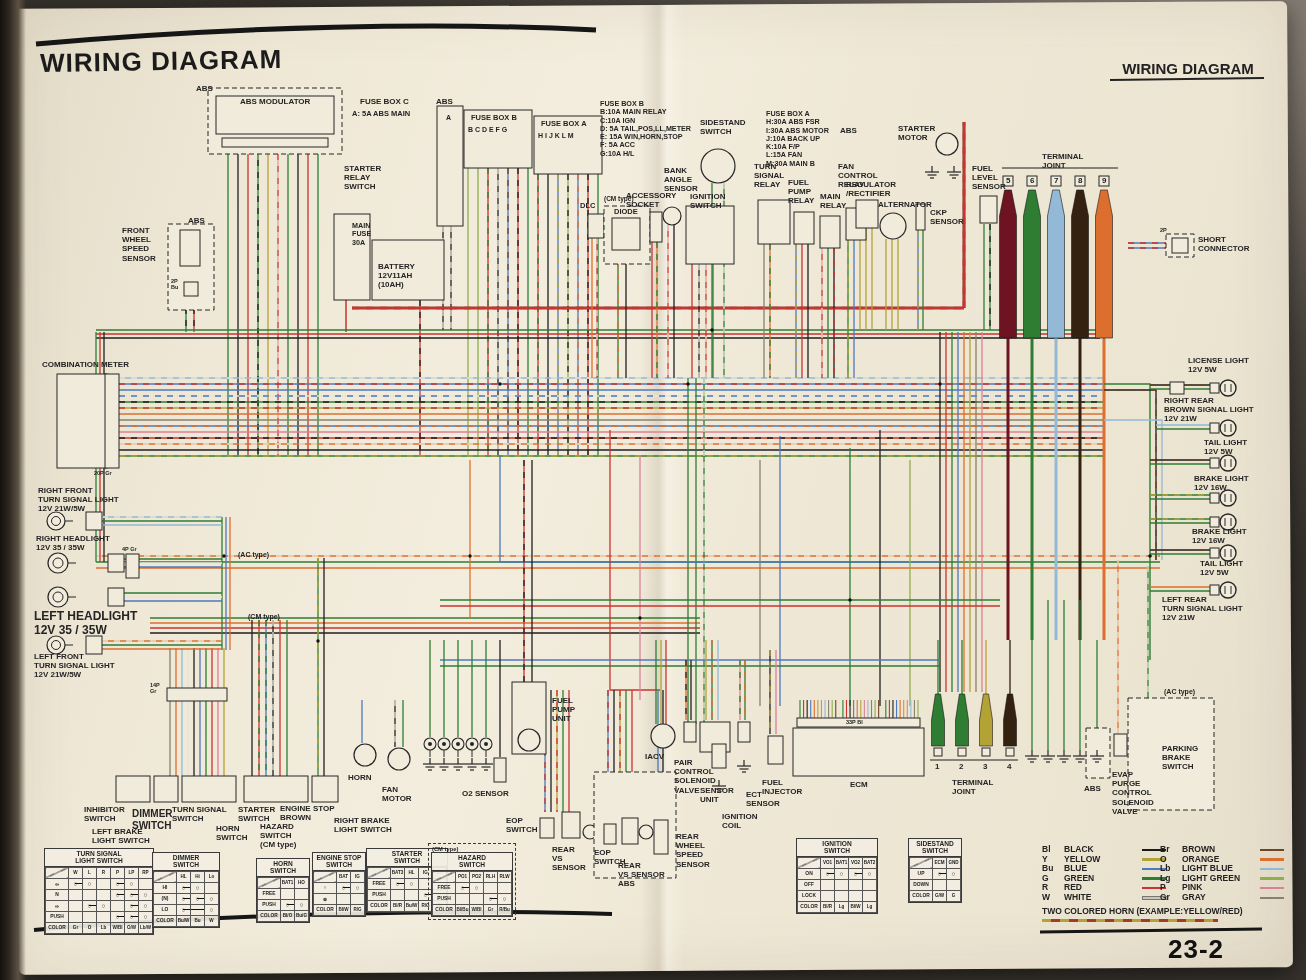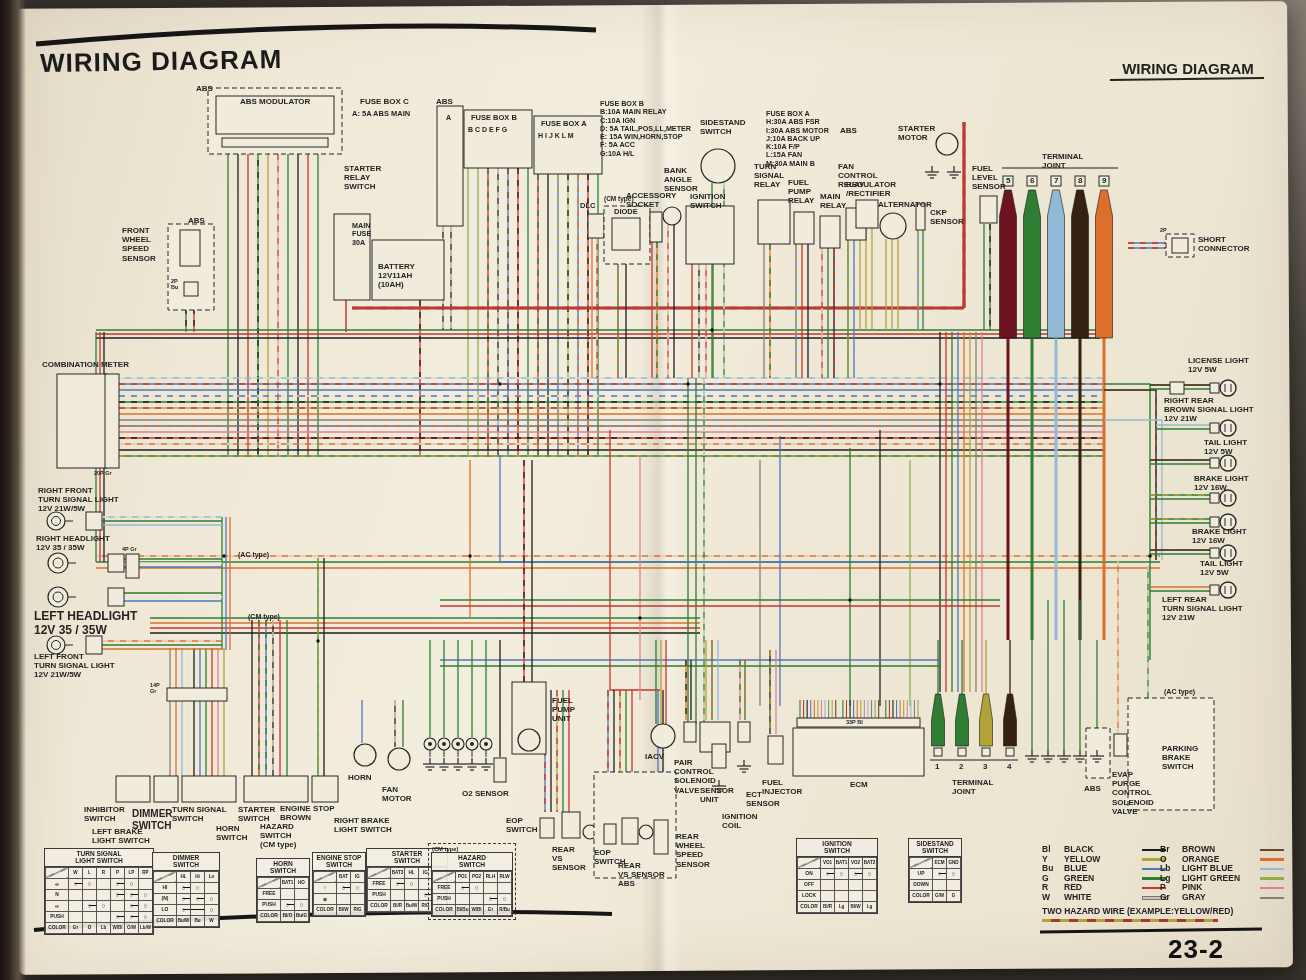--- a/index.html
+++ b/index.html
@@ -1118,18 +1118,18 @@
       <div class="lg-row" style="left: 1042px; top: 863.2px;"><span class="lg-code">Bu</span><span class="lg-name">BLUE</span><span class="lg-swatch" style="background: rgb(76, 121, 188);"></span></div>
       <div class="lg-row" style="left: 1042px; top: 872.8px;"><span class="lg-code">G</span><span class="lg-name">GREEN</span><span class="lg-swatch" style="background: rgb(46, 125, 51);"></span></div>
       <div class="lg-row" style="left: 1042px; top: 882.4px;"><span class="lg-code">R</span><span class="lg-name">RED</span><span class="lg-swatch" style="background: rgb(201, 52, 46);"></span></div>
       <div class="lg-row" style="left: 1042px; top: 892px;"><span class="lg-code">W</span><span class="lg-name">WHITE</span><span class="lg-swatch" style="background: rgb(203, 197, 178); border: 0.5px solid rgb(119, 119, 119);"></span></div>
       <div class="lg-row" style="left: 1160px; top: 844px;"><span class="lg-code">Br</span><span class="lg-name">BROWN</span><span class="lg-swatch" style="background: rgb(109, 68, 38);"></span></div>
       <div class="lg-row" style="left: 1160px; top: 853.6px;"><span class="lg-code">O</span><span class="lg-name">ORANGE</span><span class="lg-swatch" style="background: rgb(221, 111, 46);"></span></div>
       <div class="lg-row" style="left: 1160px; top: 863.2px;"><span class="lg-code">Lb</span><span class="lg-name">LIGHT BLUE</span><span class="lg-swatch" style="background: rgb(147, 185, 214);"></span></div>
       <div class="lg-row" style="left: 1160px; top: 872.8px;"><span class="lg-code">Lg</span><span class="lg-name">LIGHT GREEN</span><span class="lg-swatch" style="background: rgb(143, 174, 78);"></span></div>
       <div class="lg-row" style="left: 1160px; top: 882.4px;"><span class="lg-code">P</span><span class="lg-name">PINK</span><span class="lg-swatch" style="background: rgb(220, 127, 151);"></span></div>
       <div class="lg-row" style="left: 1160px; top: 892px;"><span class="lg-code">Gr</span><span class="lg-name">GRAY</span><span class="lg-swatch" style="background: rgb(135, 129, 112);"></span></div>
-      <div class="lg-note" style="left: 1042px; top: 906px;">TWO HAZARD WIRE (EXAMPLE:YELLOW/RED)</div>
+      <div class="lg-note" style="left: 1042px; top: 906px;">TWO COLORED HORN (EXAMPLE:YELLOW/RED)</div>
       <div class="lg-note-swatch" style="left: 1042px; top: 919px;"></div>
     </div>
 
   <div class="page-num">23-2</div>
 </div>
 
 </body></html>

